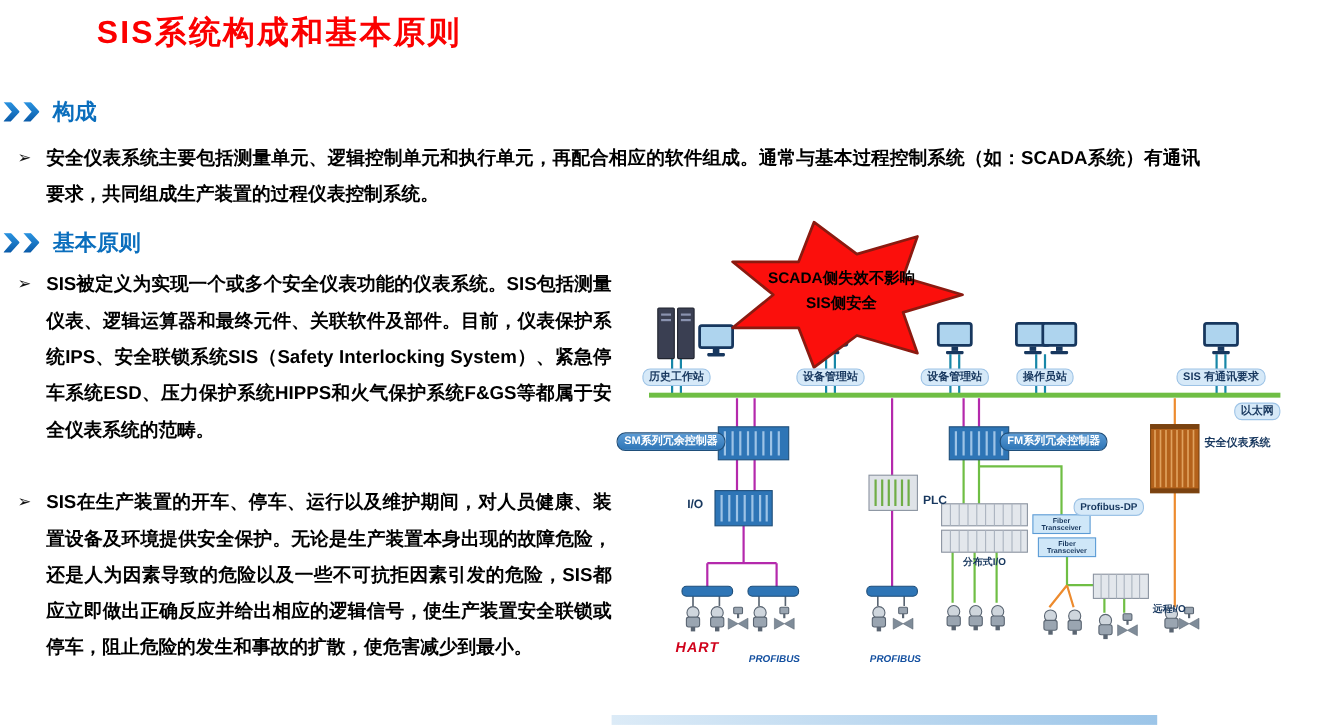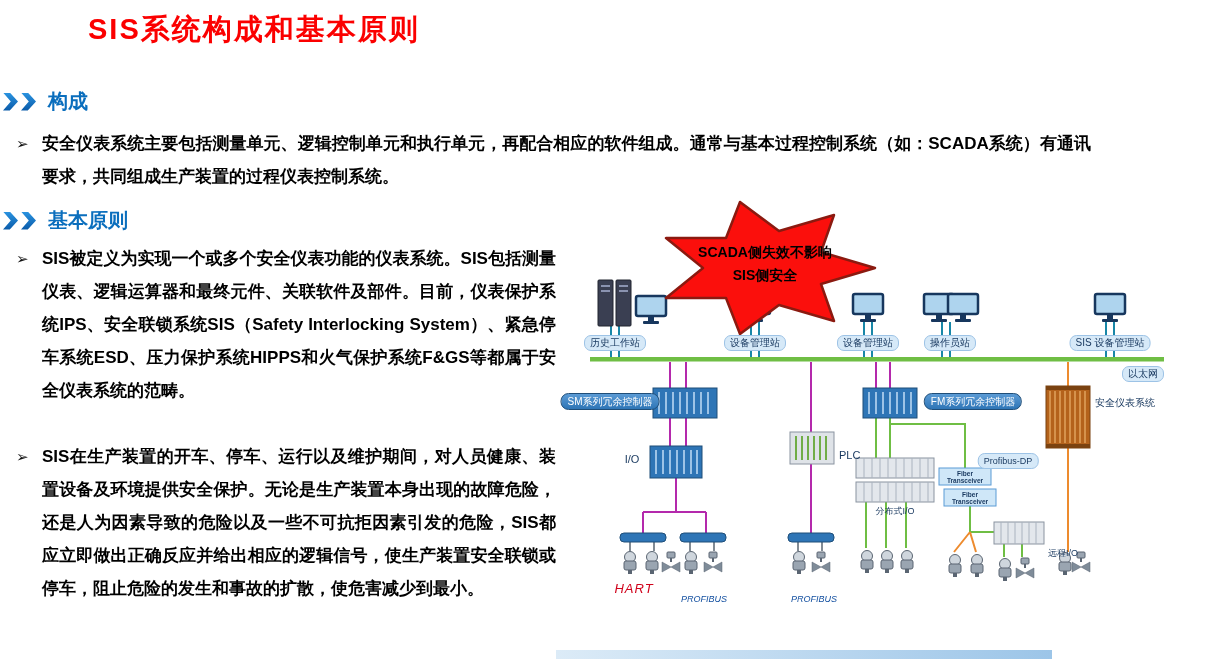--- a/index.html
+++ b/index.html
@@ -42,21 +42,21 @@
     position:absolute; left:556px; right:0; bottom:0; height:9px;
     background:linear-gradient(90deg,#dcebf7,#9cc5e8);
   }
 
   
   .diagram { position:absolute; left:558px; top:196px; width:663px; height:458px; }
   .diagram svg { position:absolute; left:0; top:0; }
 
   .dlabel {
     position:absolute; transform:translateX(-50%);
-    white-space:nowrap; font-weight:normal; color:#17375e;
+    white-space:nowrap; font-weight:bold; color:#17375e;
     font-size:10px; line-height:14px;
   }
   .dlabel.la { transform:none; }
   .pill-light {
     background:#d6e9f8; border:1px solid #9dc3e6; border-radius:7px; padding:0 5px;
   }
   .pill-blue {
     background:linear-gradient(#5b9bd5,#2e75b6); color:#fff;
     border:1px solid #1f4e79; border-radius:8px; padding:0 6px; line-height:15px;
   }
@@ -223,26 +223,26 @@
       <polygon points="317,72 263,88 276,125 221,109 182,138 168,102 108,102 145,72 108,42 168,42 182,6 221,35 276,19 263,56" fill="#fb0f0c" stroke="#8b1a10" stroke-width="2.5" stroke-linejoin="round"></polygon>
     </svg>
 
     <div class="burst-line" style="left:207px;top:48px">SCADA侧失效不影响</div>
     <div class="burst-line" style="left:207px;top:71px">SIS侧安全</div>
 
     <div class="dlabel pill-light" style="left:57px;top:139px">历史工作站</div>
     <div class="dlabel pill-light" style="left:197px;top:139px">设备管理站</div>
     <div class="dlabel pill-light" style="left:310px;top:139px">设备管理站</div>
     <div class="dlabel pill-light" style="left:392px;top:139px">操作员站</div>
-    <div class="dlabel pill-light" style="left:552px;top:139px">SIS 设备管理站</div>
+    <div class="dlabel pill-light" style="left:552px;top:139px">SIS 有通讯要求</div>
 
     <div class="dlabel pill-light" style="left:585px;top:170px">以太网</div>
 
     <div class="dlabel pill-blue" style="left:52px;top:197px">SM系列冗余控制器</div>
-    <div class="dlabel pill-blue" style="left:415px;top:197px">FM系列冗余控制器</div>
+    <div class="dlabel pill-blue" style="left:400px;top:197px">FM系列冗余控制器</div>
     <div class="dlabel la" style="left:537px;top:200px">安全仪表系统</div>
 
     <div class="dlabel plain-sm" style="left:74px;top:256px">I/O</div>
     <div class="dlabel plain-sm la" style="left:281px;top:252px">PLC</div>
     <div class="dlabel plain-xs" style="left:337px;top:308px">分布式I/O</div>
     <div class="dlabel plain-xs la" style="left:490px;top:350px">远程I/O</div>
     <div class="lbl-fiber" style="left:407px;top:274px">Fiber Transceiver</div>
     <div class="lbl-fiber" style="left:412px;top:295px">Fiber Transceiver</div>
     <div class="dlabel pill-light plain-xs" style="left:450px;top:257px">Profibus-DP</div>
 

